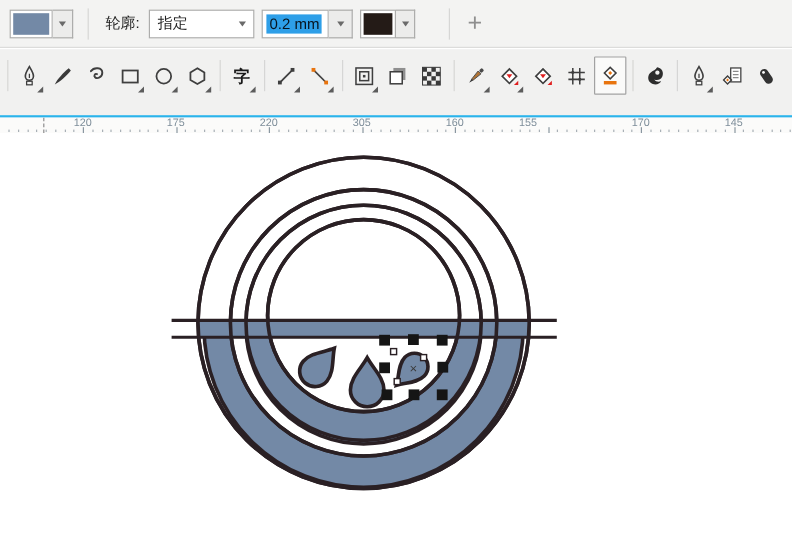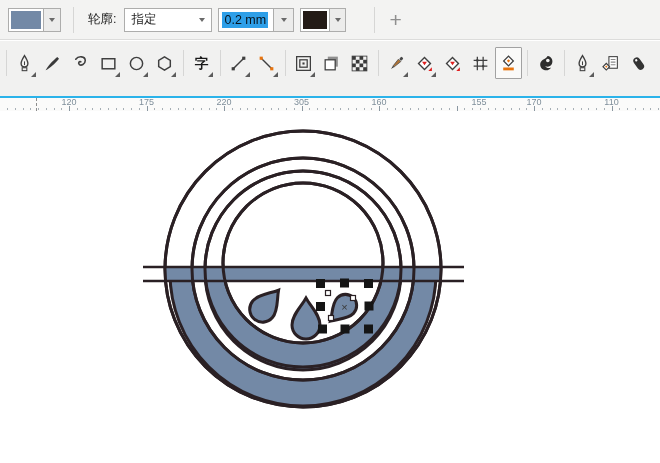--- a/index.html
+++ b/index.html
@@ -329,25 +329,25 @@
       <div class="ruler-label" style="left: 69px;">120</div>
       <div class="ruler-tick" style="left: 69px;"></div>
       <div class="ruler-label" style="left: 146.5px;">175</div>
       <div class="ruler-tick" style="left: 146.5px;"></div>
       <div class="ruler-label" style="left: 224px;">220</div>
       <div class="ruler-tick" style="left: 224px;"></div>
       <div class="ruler-label" style="left: 301.5px;">305</div>
       <div class="ruler-tick" style="left: 301.5px;"></div>
       <div class="ruler-label" style="left: 379px;">160</div>
       <div class="ruler-tick" style="left: 379px;"></div>
-      <div class="ruler-label" style="left: 479px;">155</div>
+      <div class="ruler-label" style="left: 440px;">155</div>
       <div class="ruler-tick" style="left: 456.5px;"></div>
       <div class="ruler-label" style="left: 534px;">170</div>
       <div class="ruler-tick" style="left: 534px;"></div>
-      <div class="ruler-label" style="left: 611.5px;">110</div>
+      <div class="ruler-label" style="left: 611.5px;">145</div>
       <div class="ruler-tick" style="left: 611.5px;"></div>
       <div class="ruler-dot" style="left: 7px;"></div>
       <div class="ruler-dot" style="left: 14.75px;"></div>
       <div class="ruler-dot" style="left: 22.5px;"></div>
       <div class="ruler-dot" style="left: 30.25px;"></div>
       <div class="ruler-dot" style="left: 38px;"></div>
       <div class="ruler-dot" style="left: 45.75px;"></div>
       <div class="ruler-dot" style="left: 53.5px;"></div>
       <div class="ruler-dot" style="left: 61.25px;"></div>
       <div class="ruler-dot" style="left: 76.75px;"></div>

